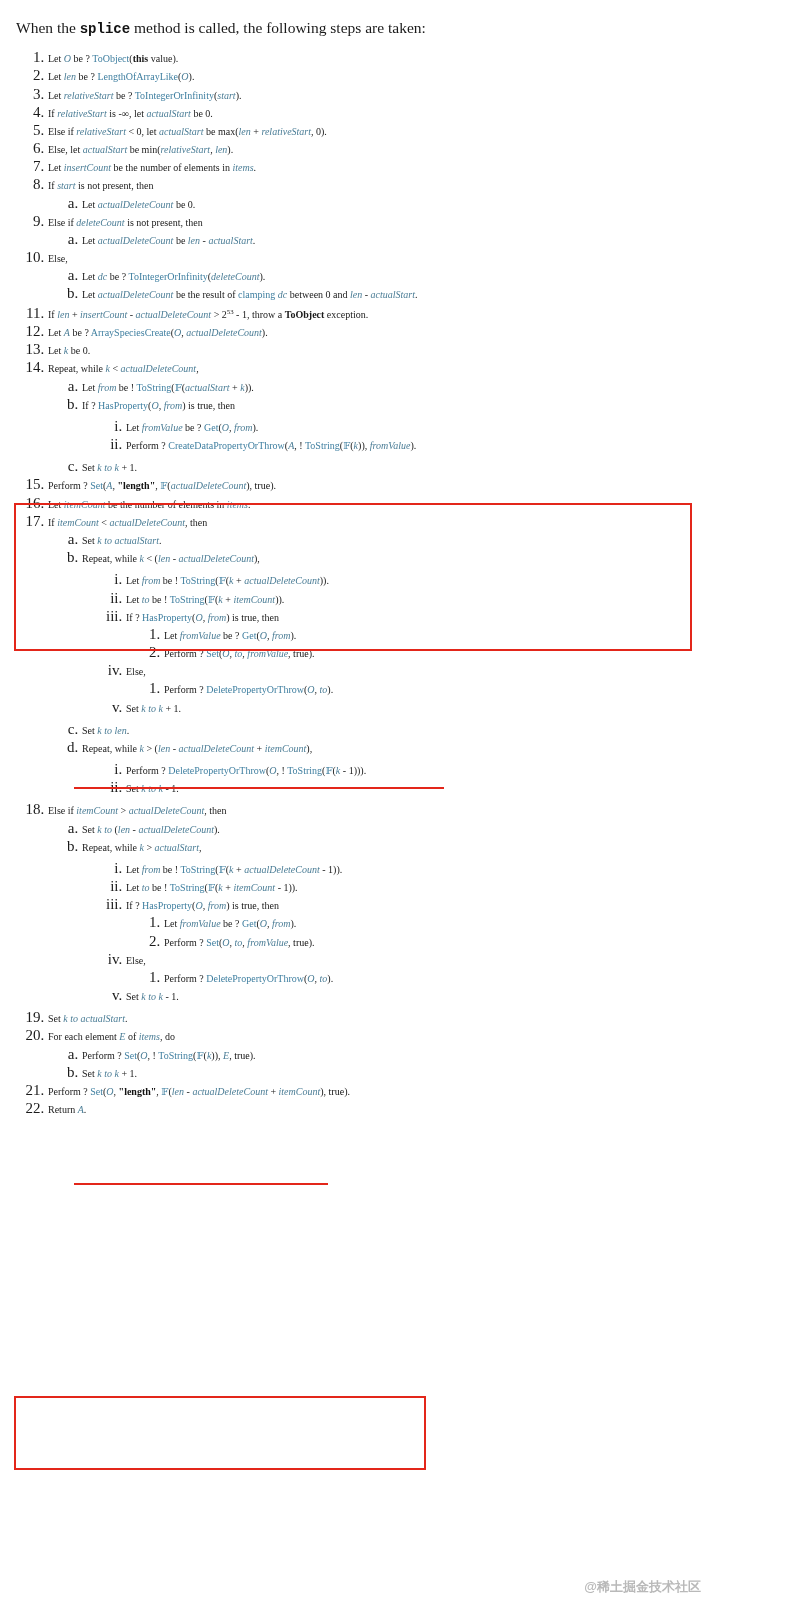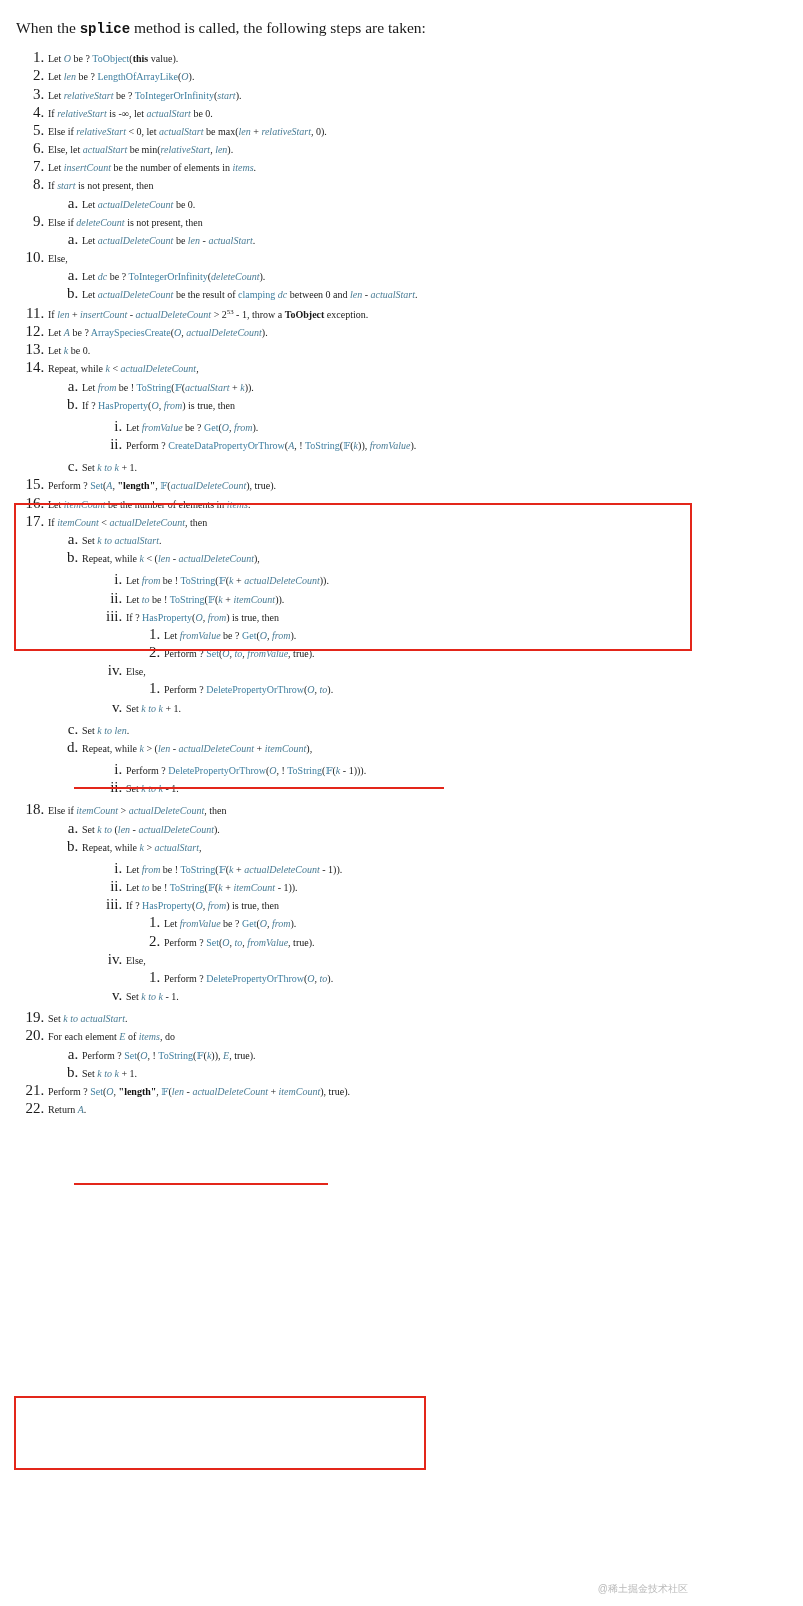--- a/index.html
+++ b/index.html
@@ -91,26 +91,27 @@
     pointer-events: none;
     box-sizing: border-box;
   }
   .ann-underline {
     position: absolute;
     border-bottom: 2.5px solid #e3261a;
     pointer-events: none;
   }
   .watermark {
     position: absolute;
-    right: 27px;
+    right: 14px;
     bottom: 10px;
-    font-size: 10px;
+    font-size: 13px;
     color: #b9b9b9;
     font-family: "Liberation Sans", sans-serif;
     white-space: nowrap;
+    font-weight: bold;
   }
 </style>
 </head>
 <body>
 
 <div id="page">
 
   <div class="intro">
     <span>When the </span><code class="mono">splice</code><span> method is called, the following steps are taken:</span>
   </div>

